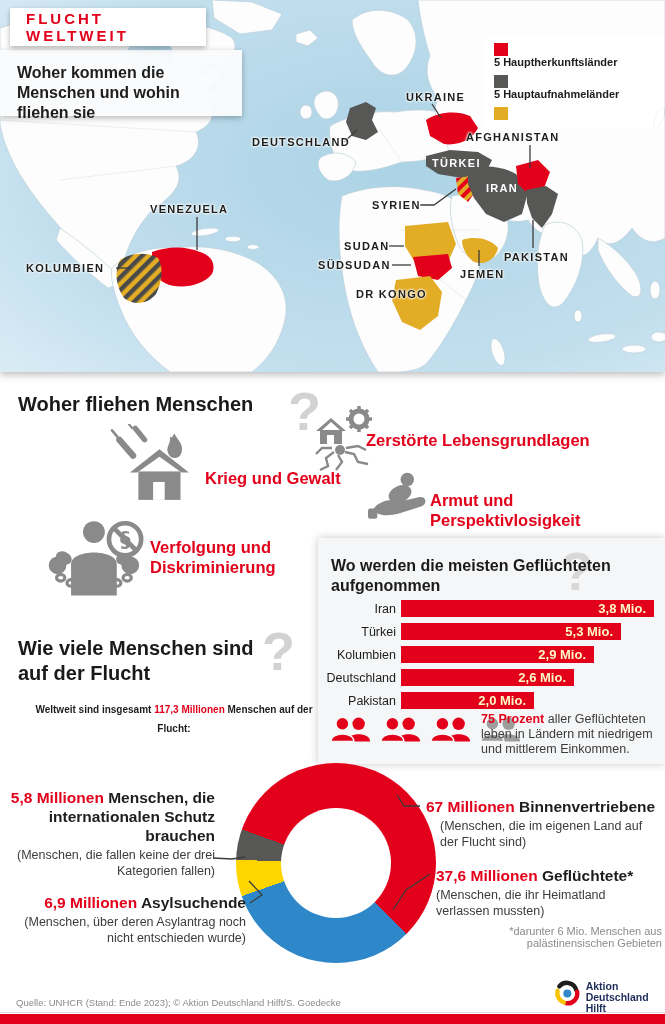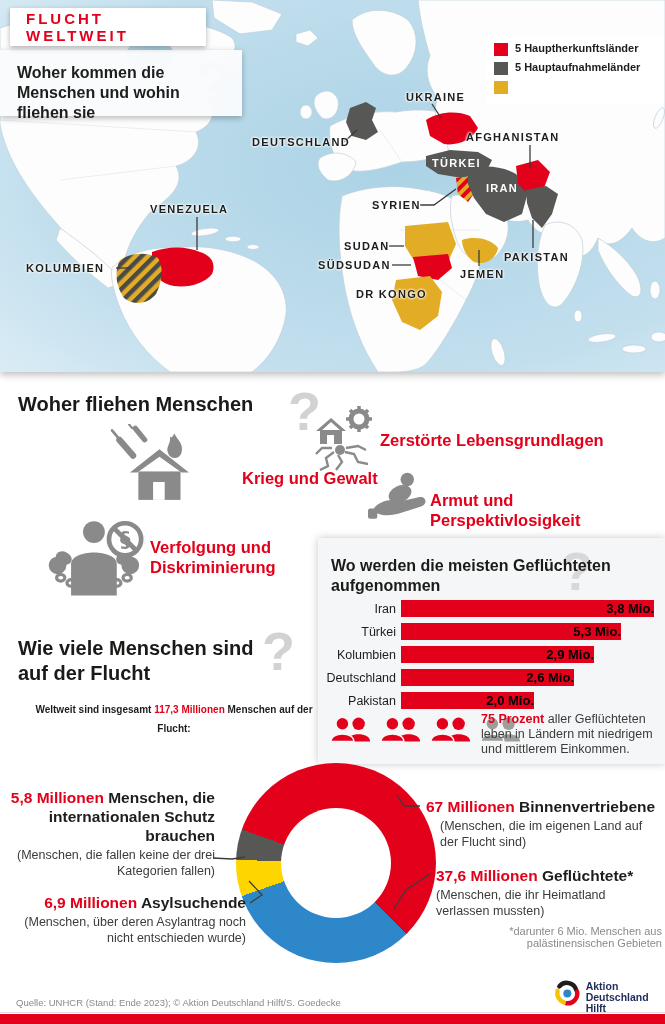--- a/index.html
+++ b/index.html
@@ -21,41 +21,41 @@
   .title-box span { color:#e2001a; font-weight:bold; font-size:15px; letter-spacing:3px; }
   .question-box {
     left:0; top:50px; width:242px; height:66px; background:rgba(250,251,252,.96);
     box-shadow:0 2px 6px rgba(0,0,0,.28); padding:13px 0 0 17px;
   }
   .question-box .q-text { width:212px; font-size:16px; font-weight:bold; line-height:20px; color:#1d1d1b; }
   .qmark { font-weight:bold; color:#cdd2d4; pointer-events:none; }
   .qmark.map-q { left:194px; top:48px; font-size:62px; color:#c4ccd0; }
 
   .legend { left:486px; top:36px; width:178px; background:rgba(255,255,255,.72); padding:6px 6px 4px 8px; }
-  .legend-row { display:flex; align-items:flex-start; margin-bottom:5px; }
+  .legend-row { display:flex; align-items:flex-start; margin-bottom:5px;flex-direction:column; }
   .legend-swatch { width:14px; height:13px; margin-right:7px; flex:0 0 auto; margin-top:1px; }
   .legend-label { font-size:11px; font-weight:bold; line-height:13px; }
 
   .country-label {
     position:absolute; font-size:11px; font-weight:bold; letter-spacing:1.3px; white-space:nowrap;
     color:#1d1d1b; text-shadow:0 0 3px #fff, 0 0 3px #fff, 0 0 2px #fff;
   }
   .country-label.on-map { color:#fff; text-shadow:none; }
 
   
   .h2 { font-size:20px; font-weight:bold; color:#1a1a18; line-height:25px; }
   .reason-label { font-size:16.5px; font-weight:bold; color:#e2001a; line-height:20px; }
   .icon-gray { color:#8a8a8a; }
 
   
   .panel { left:318px; top:538px; width:347px; height:226px; background:#f5f6f7; box-shadow:0 0 8px rgba(0,0,0,.22); }
   .panel-heading { left:331px; top:556px; width:310px; font-size:16px; font-weight:bold; line-height:20px; color:#1a1a18; }
   .bar-row-label { position:absolute; left:322px; width:74px; font-size:12.5px; text-align:right; color:#1d1d1b; }
   .bar { position:absolute; left:401px; height:17px; background:#e2001a; }
-  .bar-value { position:absolute; right:0; top:0; line-height:17px; font-size:13px; font-weight:bold; color:#000000; white-space:nowrap; }
+  .bar-value { position:absolute; right:8px; top:0; line-height:17px; font-size:13px; font-weight:bold; color:#fef9c3; white-space:nowrap; }
   .people-svg { position:absolute; width:42px; height:28px; }
   .stat-text { left:481px; top:712px; width:176px; font-size:12.5px; line-height:15px; color:#3c3c3b; }
   .stat-text .hl { color:#e2001a; font-weight:bold;margin-top:24px; }
 
   
   .intro { left:18px; top:700px; width:312px; font-size:10px; font-weight:bold; line-height:19px; color:#1d1d1b;text-align:center; }
   .intro .red { color:#e2001a; }
 
   
   .donut {
@@ -207,21 +207,21 @@
       <line x1="25" y1="4" x2="34" y2="15" stroke-width="5"></line>
       <line x1="19" y1="0" x2="22" y2="4" stroke-width="2"></line>
     </g>
     <g fill="#8a8a8a">
       <path d="M20,46 L48,24 L76,46 L69,46 L48,31 L27,46 Z"></path>
       <rect x="28" y="45" width="40" height="27"></rect>
       <path d="M62,9 C66,16 71,19 69,27 C67,34 58,34 56,27 C54,21 59,19 58,12 C60,14 61,11 62,9 Z"></path>
     </g>
     <rect x="42" y="55" width="11" height="17" fill="#fff"></rect>
   </svg>
-  <div class="abs reason-label" style="left:205px; top:468px;margin-left:37px;">Krieg und Gewalt</div>
+  <div class="abs reason-label" style="left:205px; top:468px;">Krieg und Gewalt</div>
 
   <svg class="abs icon-gray" style="left:312px; top:404px;" width="64" height="72" viewBox="0 0 64 72">
     <g fill="#8a8a8a">
       <path d="M4,27 L19,14 L34,27 L29,27 L19,18 L9,27 Z"></path>
       <rect x="8" y="26" width="22" height="14"></rect>
       <circle cx="28" cy="46" r="5"></circle>
     </g>
     <rect x="15" y="31" width="7" height="9" fill="#fff"></rect>
     <g fill="none" stroke="#8a8a8a">
       <circle cx="47" cy="15" r="8" stroke-width="5"></circle>
@@ -237,21 +237,21 @@
       </g>
       <g stroke-width="2.4">
         <polyline points="22,48 14,54 16,62 8,66"></polyline>
         <polyline points="26,51 30,58 24,66"></polyline>
         <polyline points="33,48 42,50 46,58 56,60"></polyline>
         <polyline points="34,44 46,42 54,46"></polyline>
         <polyline points="20,44 10,44 4,50"></polyline>
       </g>
     </g>
   </svg>
-  <div class="abs reason-label" style="left:380px; top:430px;text-align:right;">Zerstörte Lebensgrundlagen</div>
+  <div class="abs reason-label" style="left:366px; top:430px;text-align:right;">Zerstörte Lebensgrundlagen</div>
 
   <svg class="abs icon-gray" style="left:368px; top:468px;" width="62" height="56" viewBox="0 0 60 52">
     <g fill="#8a8a8a">
       <circle cx="38" cy="10" r="6.5"></circle>
       <ellipse cx="31" cy="24" rx="11.5" ry="8" transform="rotate(-24 31 24)"></ellipse>
       <path d="M5,39 C10,31 22,28 32,31 L50,27 C56,26 58,33 52,36 L33,42 C21,46 10,46 5,39 Z"></path>
       <rect x="0" y="38" width="9" height="10" rx="2"></rect>
     </g>
   </svg>
   <div class="abs reason-label" style="left:430px; top:490px;">Armut und Perspektivlosigkeit</div>

